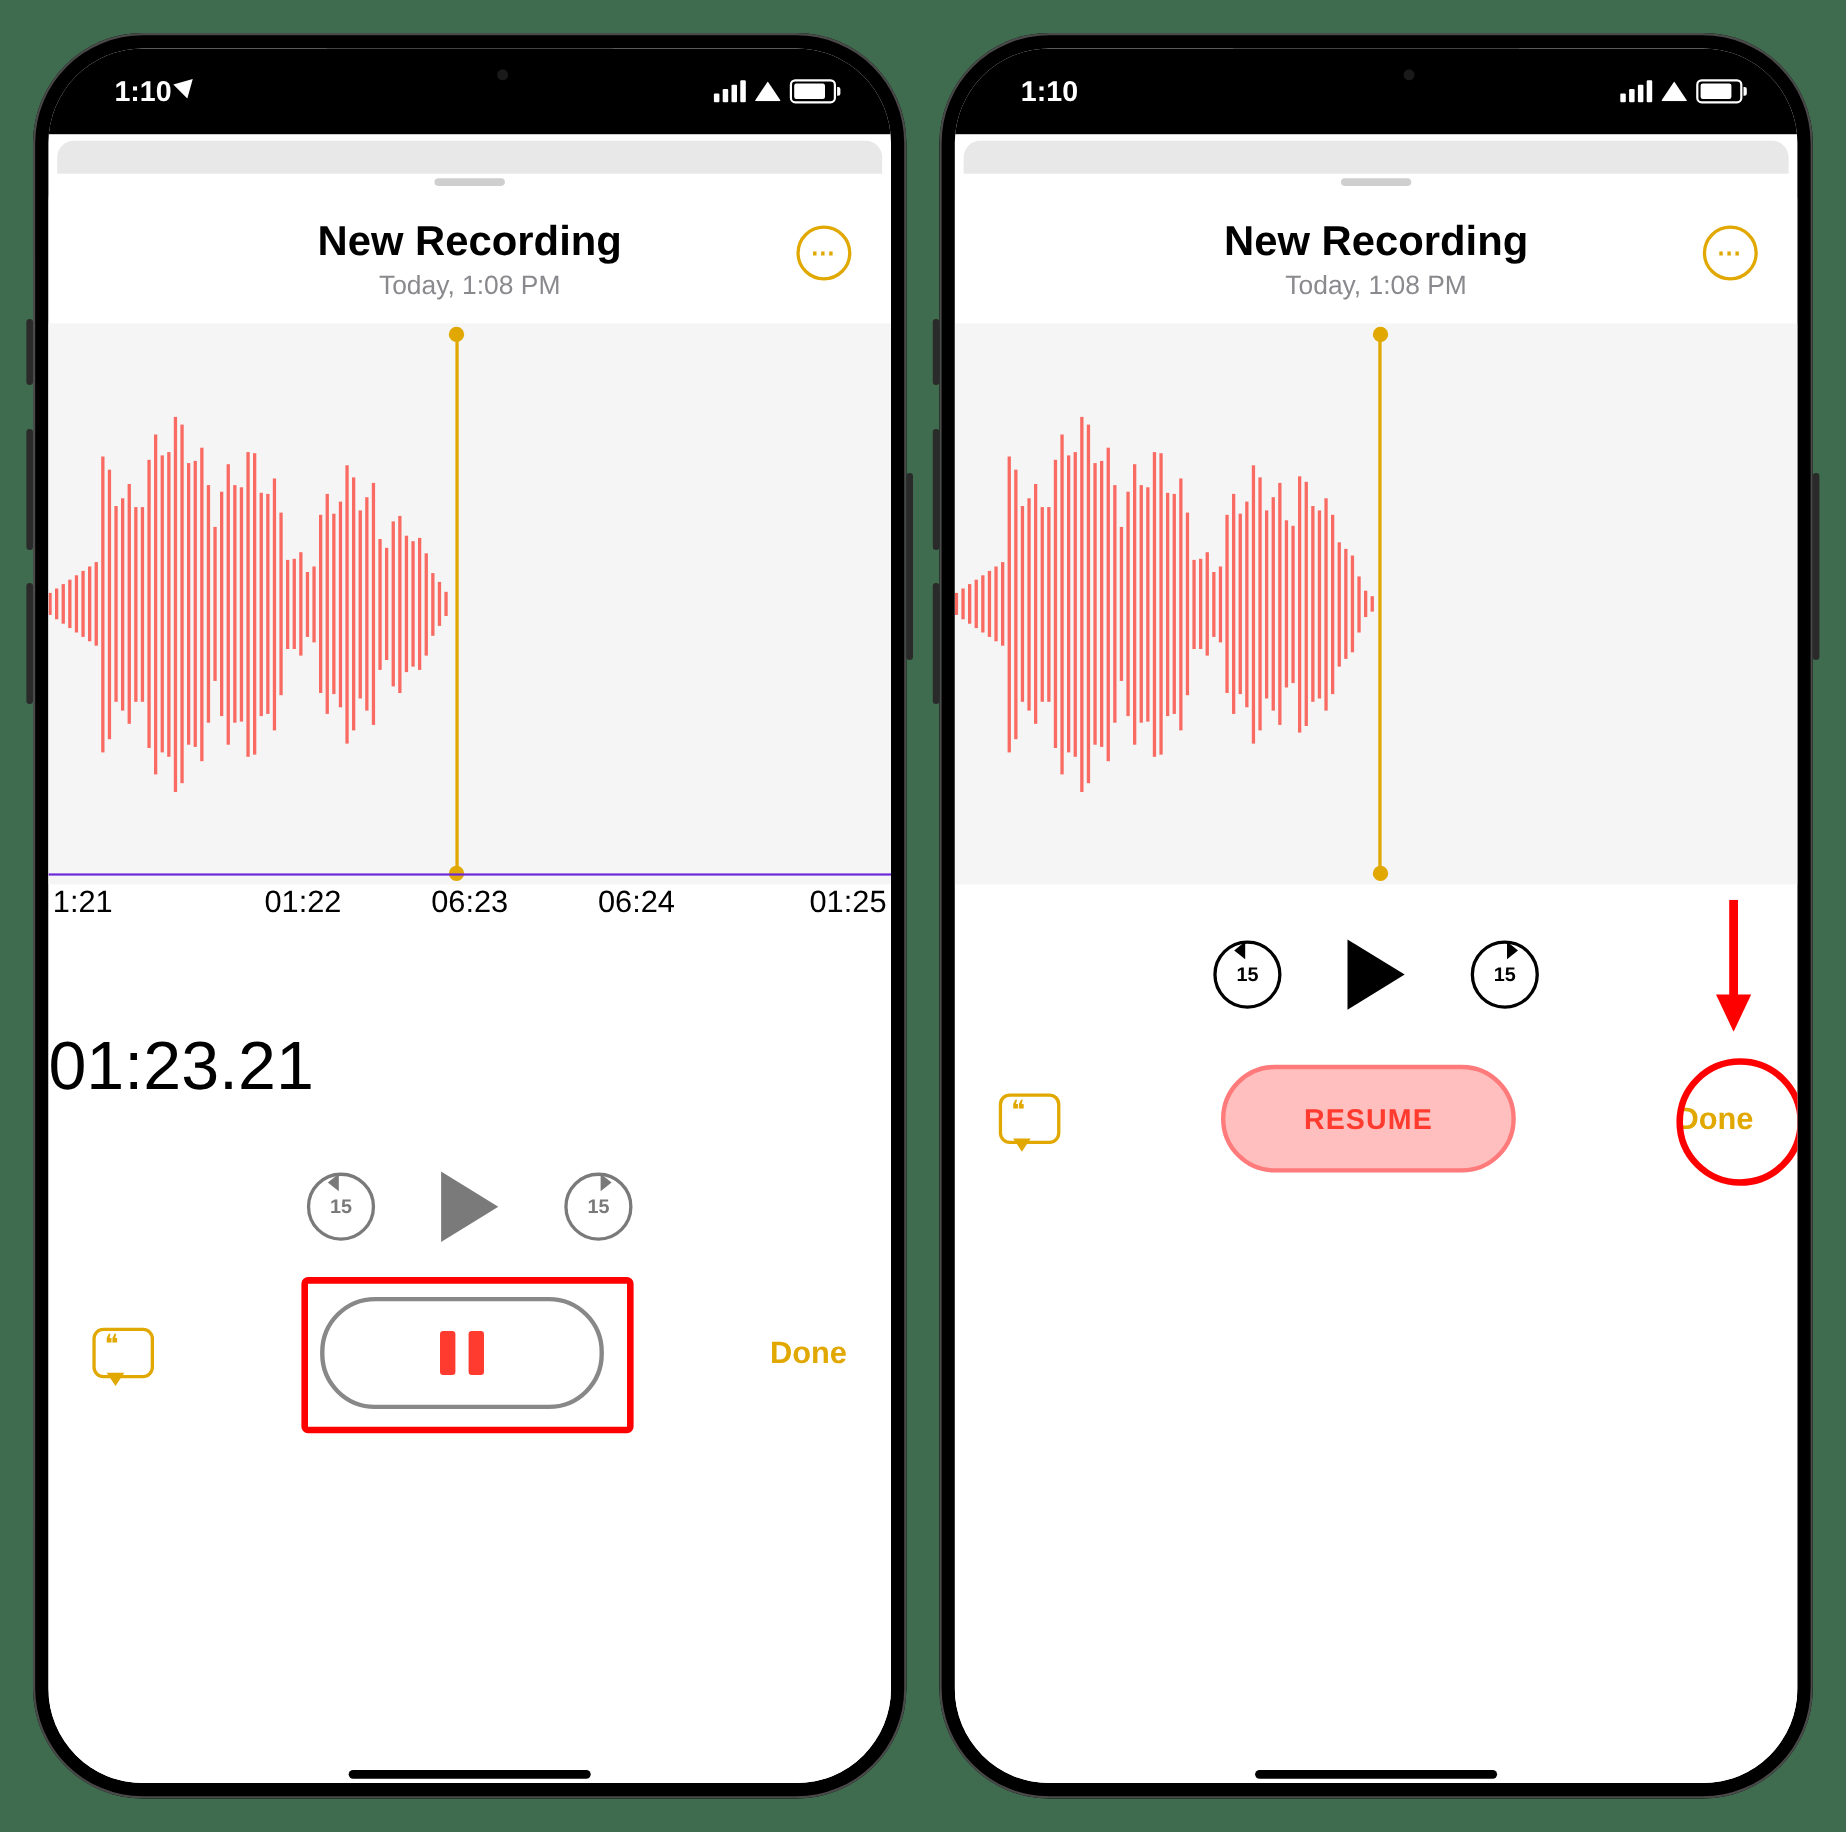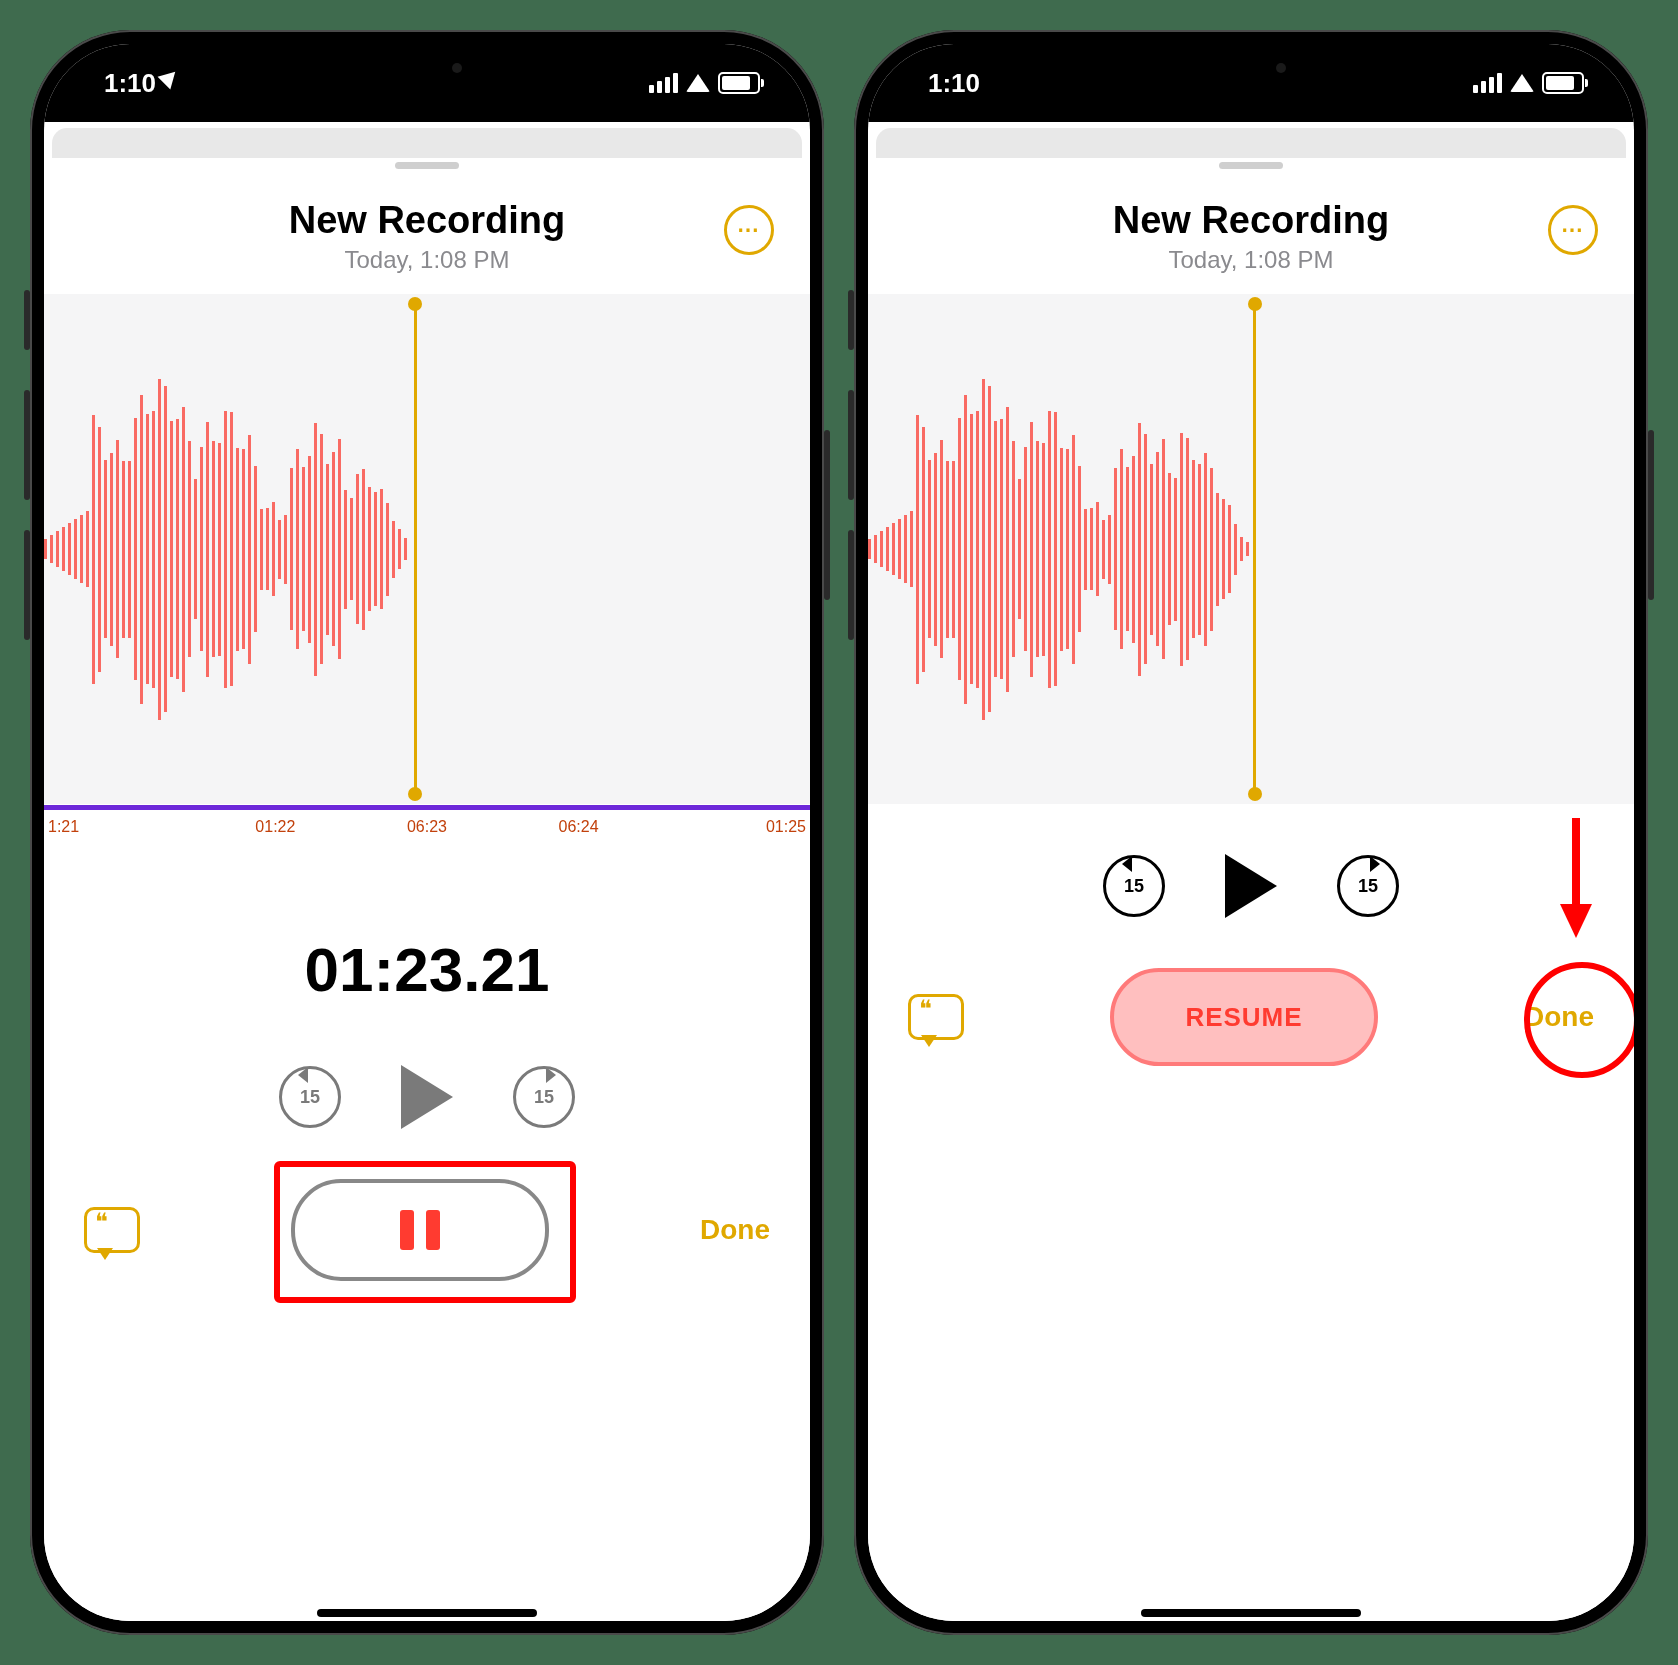--- a/index.html
+++ b/index.html
@@ -25,26 +25,26 @@
 .title-block{text-align:center}
 .title{font-size:38px;font-weight:700;color:#000}
 .subtitle{font-size:24px;color:#8a8a8e;margin-top:4px}
 .more-btn{position:absolute;right:36px;top:36px;width:44px;height:44px;border:3px solid #e0a800;border-radius:50%;display:flex;align-items:center;justify-content:center;color:#e0a800;font-size:22px;font-weight:900;letter-spacing:2px}
 .wave-area{background:#f5f5f6;height:510px;position:relative;overflow:hidden}
 .playhead{position:absolute;top:10px;bottom:10px;width:3px;background:#e0a800}
 .playhead::before,.playhead::after{content:"";position:absolute;left:50%;transform:translateX(-50%);width:14px;height:14px;background:#e0a800;border-radius:50%}
 .playhead::before{top:-7px}.playhead::after{bottom:-7px}
 .wave{position:absolute;top:0;bottom:0;display:flex;align-items:center;gap:3px}
 .wave span{width:3px;background:#f96a63;display:inline-block}
-.timemarks{display:flex;justify-content:space-between;font-size:16px;color:#c2410c;padding:8px 0 8px;border-top:5px solid #6d28d9;position:absolute;bottom:-40px;left:0;right:0}
+.timemarks{display:flex;justify-content:space-between;font-size:28px;color:#000000;padding:8px 0 8px;border-top:2px solid #6d28d9;position:absolute;bottom:-40px;left:0;right:0}
 .timemarks div{flex:1;text-align:center}
 .timemarks div:first-child{text-align:left;padding-left:4px}
 .timemarks div:last-child{text-align:right;padding-right:4px}
 .waveholder{position:relative;margin-bottom:50px}
-.timer{text-align:center;font-size:62px;font-weight:700;color:#000;margin:130px 0 60px;font-variant-numeric:tabular-nums}
+.timer{text-align:left;font-size:62px;font-weight:400;color:#000;margin:130px 0 60px;font-variant-numeric:tabular-nums}
 .controls{display:flex;justify-content:center;align-items:center;gap:60px;margin-bottom:50px}
 .skip{width:56px;height:56px;border:3px solid #7a7a7a;border-radius:50%;display:flex;align-items:center;justify-content:center;font-size:18px;color:#7a7a7a;position:relative;font-weight:700}
 .skip.dark{border-color:#000;color:#000}
 .skip-arrow-l{position:absolute;top:-2px;left:16px;width:0;height:0;border-top:8px solid transparent;border-bottom:8px solid transparent;border-right:10px solid #7a7a7a}
 .skip-arrow-r{position:absolute;top:-2px;right:16px;width:0;height:0;border-top:8px solid transparent;border-bottom:8px solid transparent;border-left:10px solid #7a7a7a}
 .skip.dark .skip-arrow-l{border-right-color:#000}
 .skip.dark .skip-arrow-r{border-left-color:#000}
 .play{width:0;height:0;border-top:32px solid transparent;border-bottom:32px solid transparent;border-left:52px solid #7a7a7a}
 .play.dark{border-left-color:#000}
 .bottom-row{display:flex;justify-content:space-between;align-items:center;padding:0 40px;position:relative}

